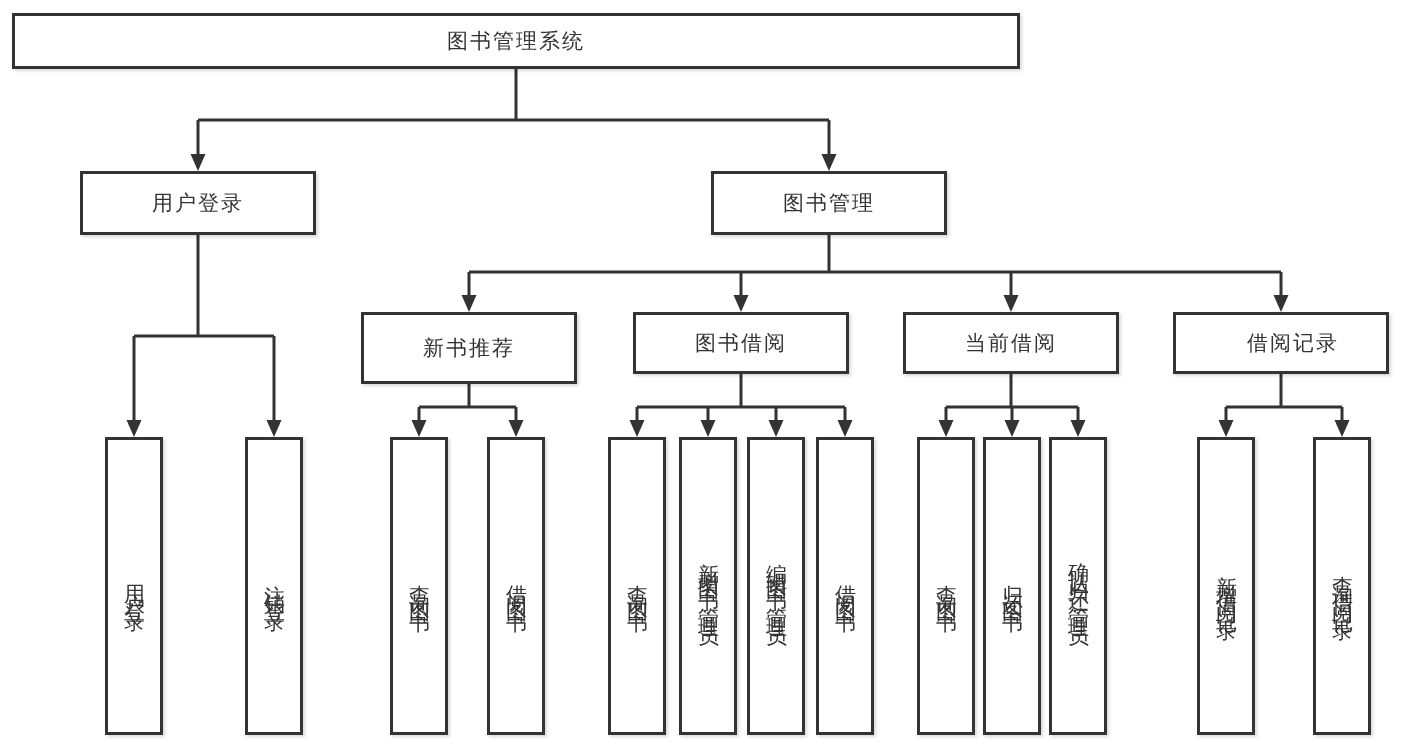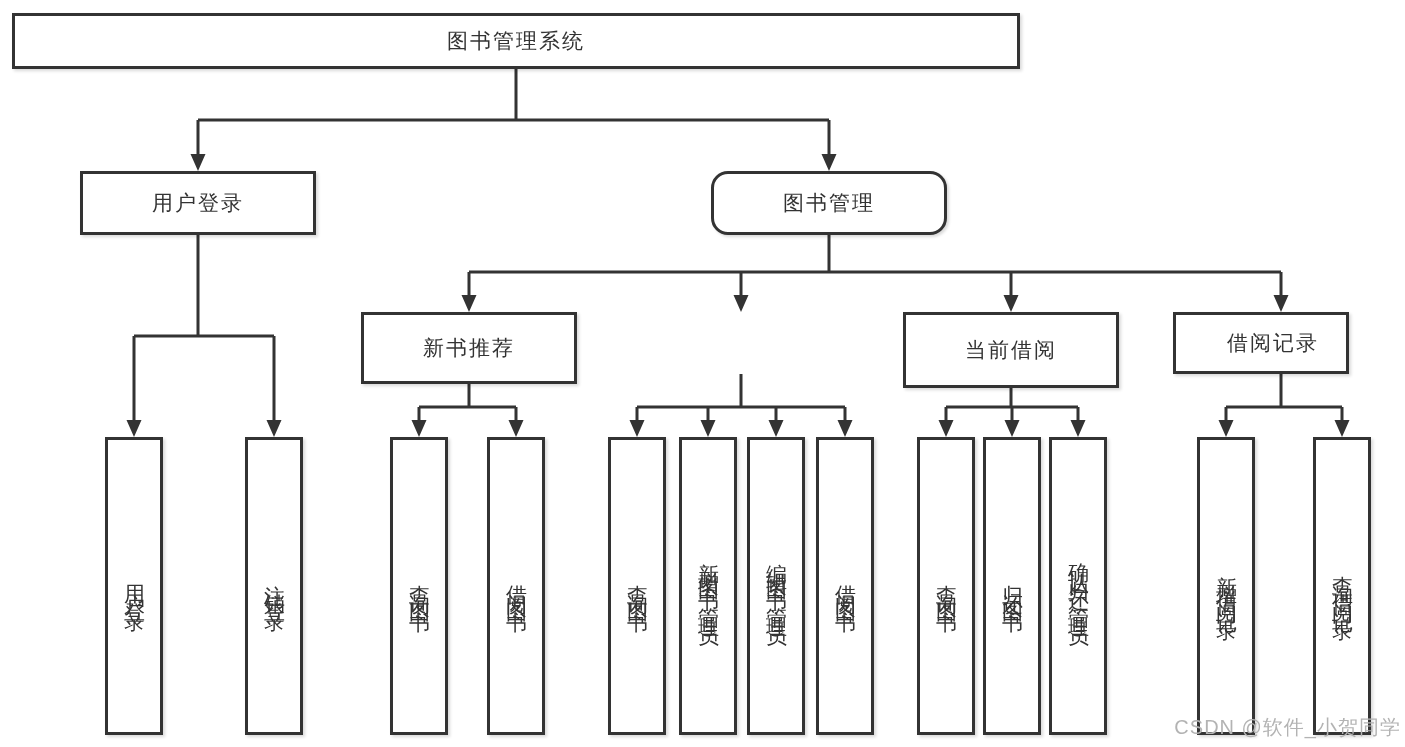--- a/index.html
+++ b/index.html
@@ -53,31 +53,34 @@
     <path class="carrow" d="M126.5,420 L141.5,420 L134,437 Z M266.5,420 L281.5,420 L274,437 Z M411.5,420 L426.5,420 L419,437 Z M508.5,420 L523.5,420 L516,437 Z M629.5,420 L644.5,420 L637,437 Z M700.5,420 L715.5,420 L708,437 Z M768.5,420 L783.5,420 L776,437 Z M837.5,420 L852.5,420 L845,437 Z M938.5,420 L953.5,420 L946,437 Z M1004.5,420 L1019.5,420 L1012,437 Z M1070.5,420 L1085.5,420 L1078,437 Z M1218.5,420 L1233.5,420 L1226,437 Z M1334.5,420 L1349.5,420 L1342,437 Z"></path>
   </svg>
 
   <div class="box" style="left:12px; top:13px; width:1008px; height:56px;">
     <span>图书管理系统</span>
   </div>
 
   <div class="box" style="left:80px; top:171px; width:236px; height:64px;">
     <span>用户登录</span>
   </div>
-  <div class="box" style="left:711px; top:171px; width:236px; height:64px;border-radius:17px;">
+  <div class="box" style="left:711px; top:171px; width:236px; height:64px;">
     <span>图书管理</span>
   </div>
 
   <div class="box" style="left:361px; top:312px; width:216px; height:72px;">
     <span>新书推荐</span>
   </div>
-  <div class="box" style="left:903px; top:312px; width:216px; height:76px;">
+  <div class="box" style="left:633px; top:312px; width:216px; height:62px;">
+    <span>图书借阅</span>
+  </div>
+  <div class="box" style="left:903px; top:312px; width:216px; height:62px;">
     <span>当前借阅</span>
   </div>
-  <div class="box" style="left:1173px; top:312px; width:176px; height:62px;padding-left:24px;">
+  <div class="box" style="left:1173px; top:312px; width:216px; height:62px;padding-left:24px;">
     <span>借阅记录</span>
   </div>
 
   <div class="box vbox" style="left:105px;">
     <span class="vtext">用户登录</span>
   </div>
   <div class="box vbox" style="left:245px;">
     <span class="vtext">注销登录</span>
   </div>
 
@@ -111,14 +114,13 @@
     <span class="vtext">确认归还（管理员）</span>
   </div>
 
   <div class="box vbox" style="left:1197px;">
     <span class="vtext">新增借阅记录</span>
   </div>
   <div class="box vbox" style="left:1313px;">
     <span class="vtext">查询借阅记录</span>
   </div>
 
-  <div class="watermark">CSDN @软件_小贺同学</div>
 </div>
 
 </body></html>

